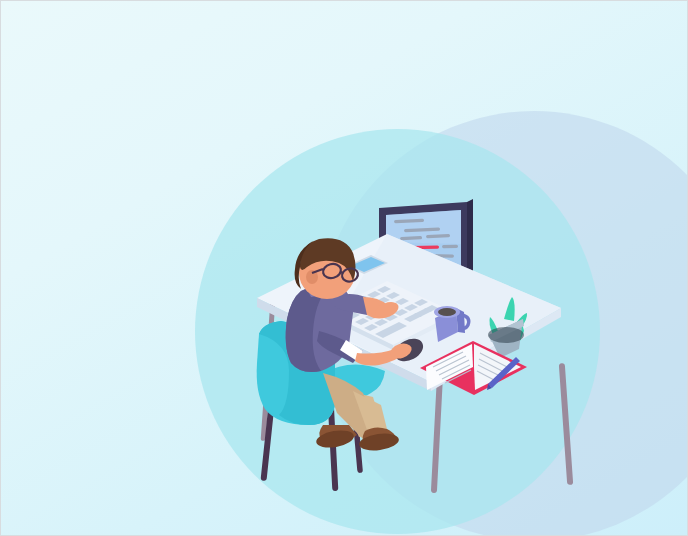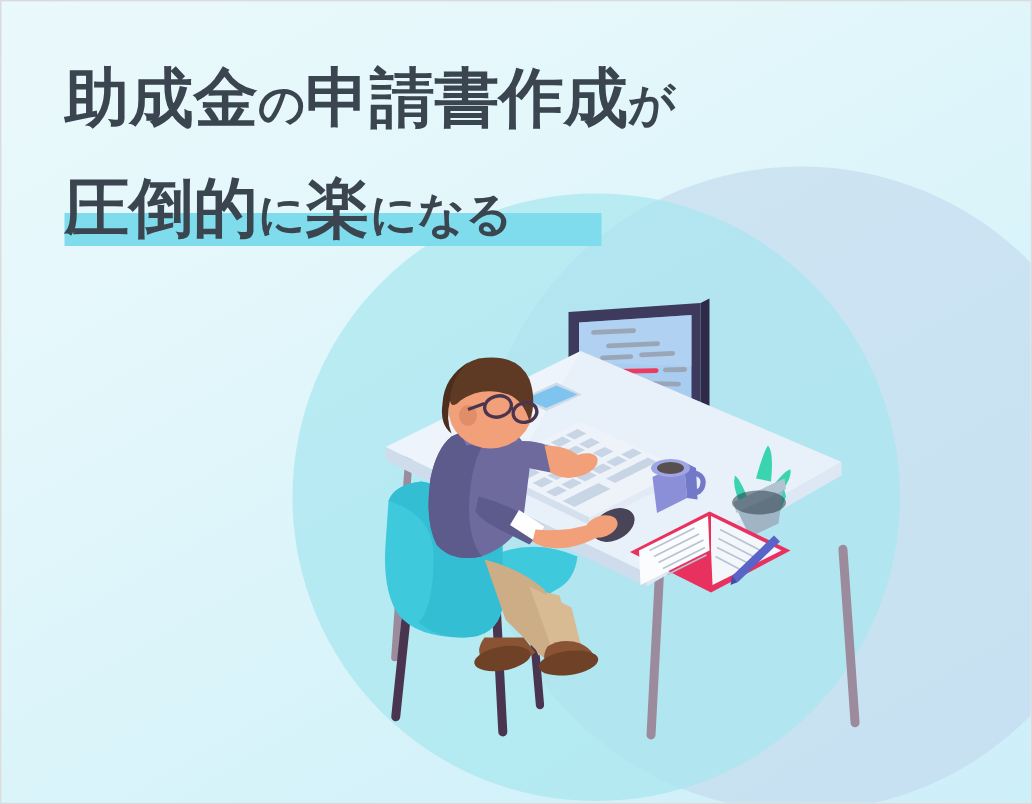--- a/index.html
+++ b/index.html
@@ -95,29 +95,20 @@
   }
 </style>
 </head>
 <body>
 
 <div id="banner">
 
   <div class="bg-circle" id="circle-lavender"></div>
   <div class="bg-circle" id="circle-teal"></div>
 
-  <div id="headline">
-    <div class="hl-line" id="hl-line-1">
-      <span class="hl-big">助成金</span><span class="hl-small">の</span><span class="hl-big">申請書作成</span><span class="hl-small">が</span>
-    </div>
-    <div class="hl-line" id="hl-line-2">
-      <div id="highlight-bar"></div>
-      <span class="hl-big">圧倒的</span><span class="hl-small">に</span><span class="hl-big">楽</span><span class="hl-small">になる</span>
-    </div>
-  </div>
 
   <svg id="illustration" viewBox="0 0 688 536">
 
     <g>
       <rect x="264.5" y="300" width="5" height="140" rx="2.5" fill="#9b8b9c" transform="rotate(4 267 370)"></rect>
       <rect x="433" y="372" width="6" height="120" rx="3" fill="#9b8b9c" transform="rotate(3 436 432)"></rect>
       <rect x="562" y="362" width="6" height="122" rx="3" fill="#9b8b9c" transform="rotate(-4 565 423)"></rect>
     </g>
 
     <g>

